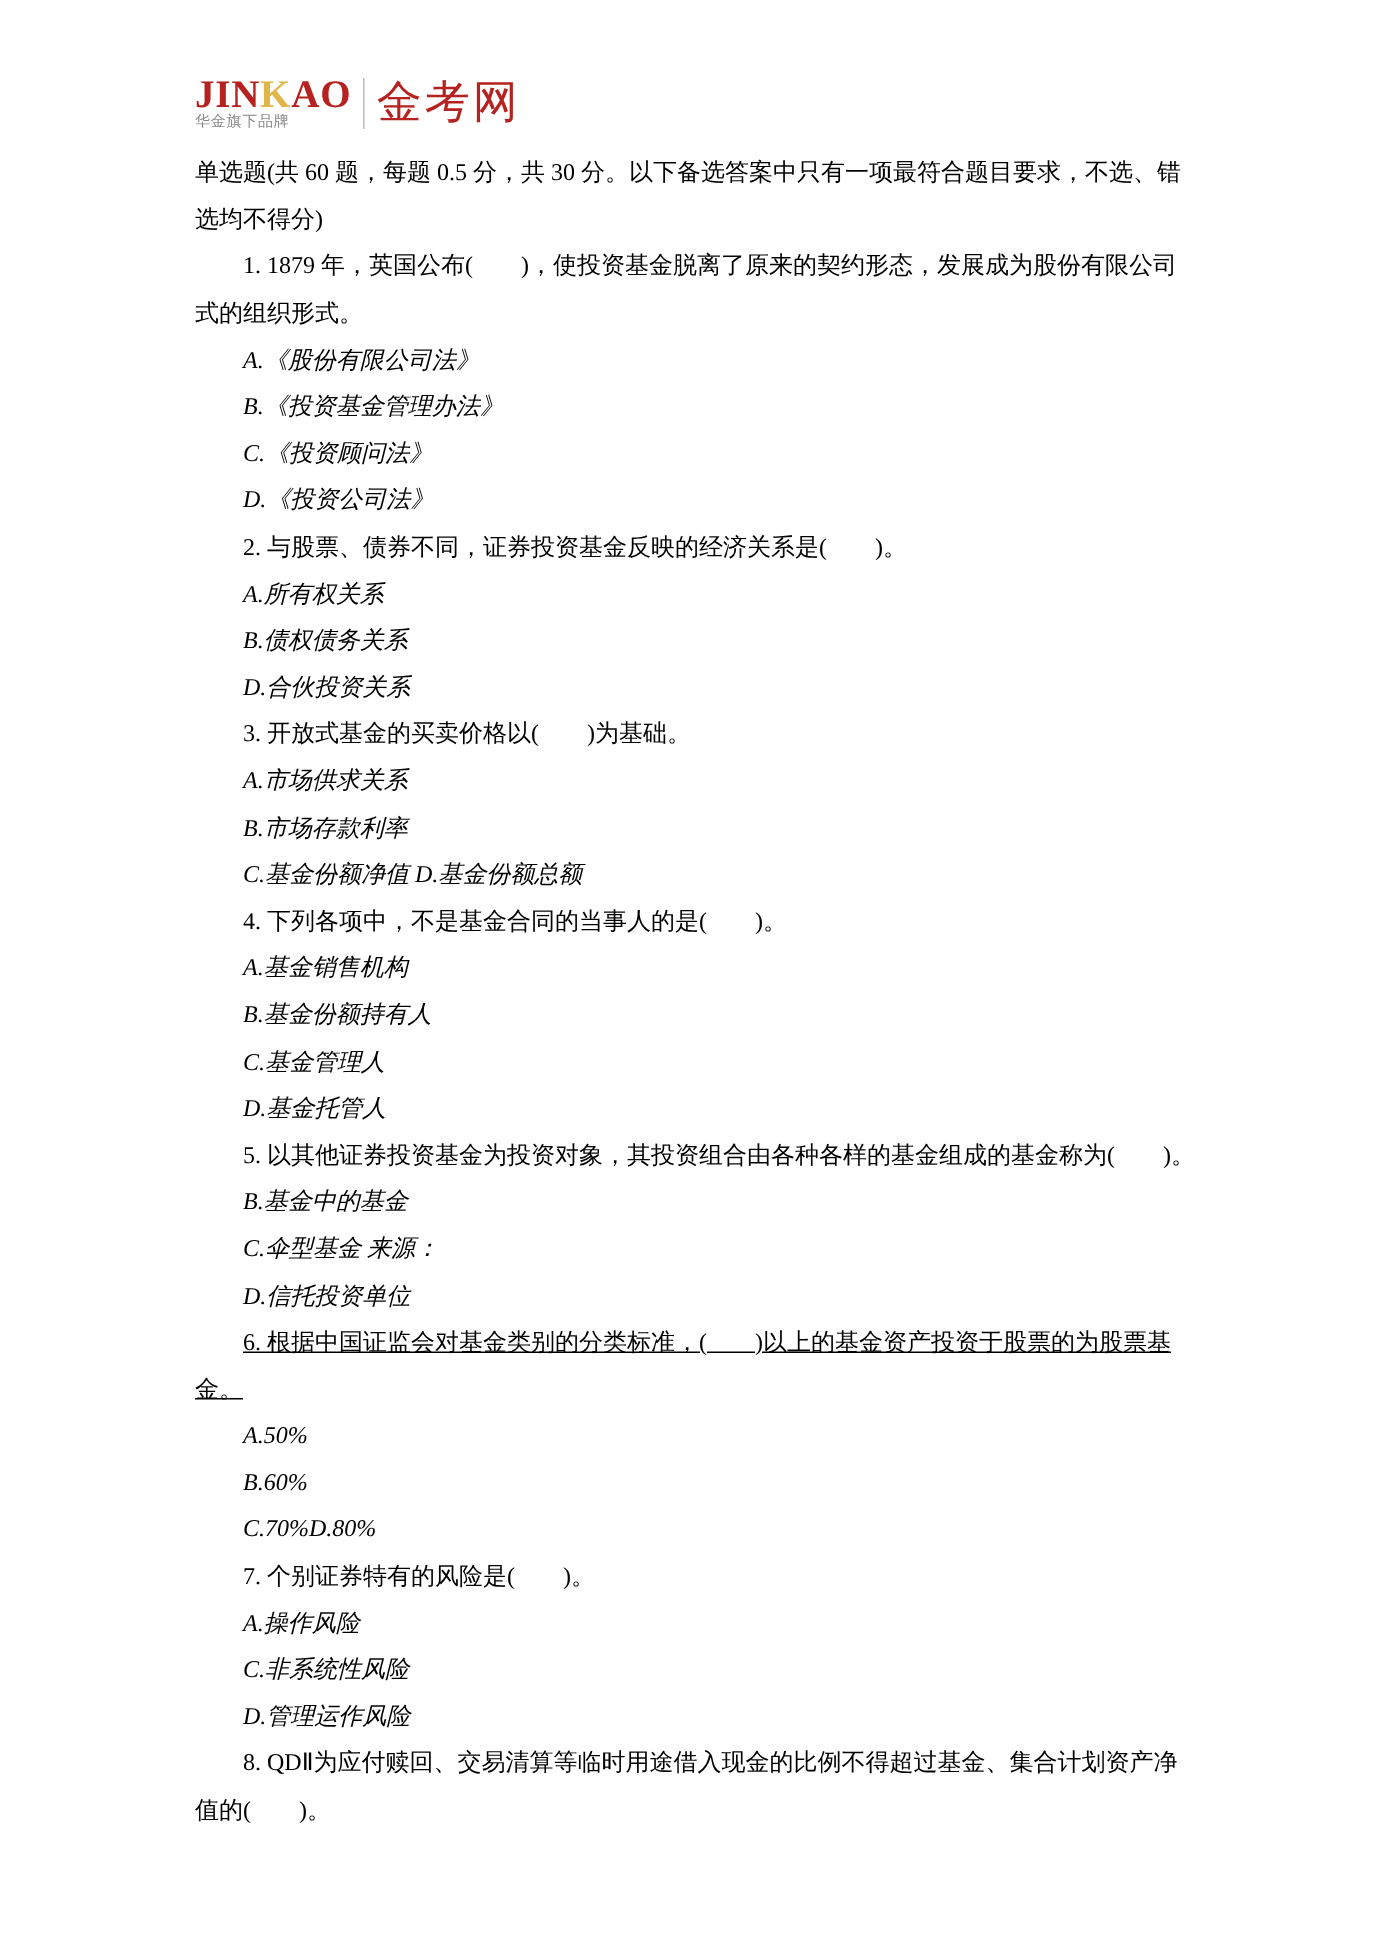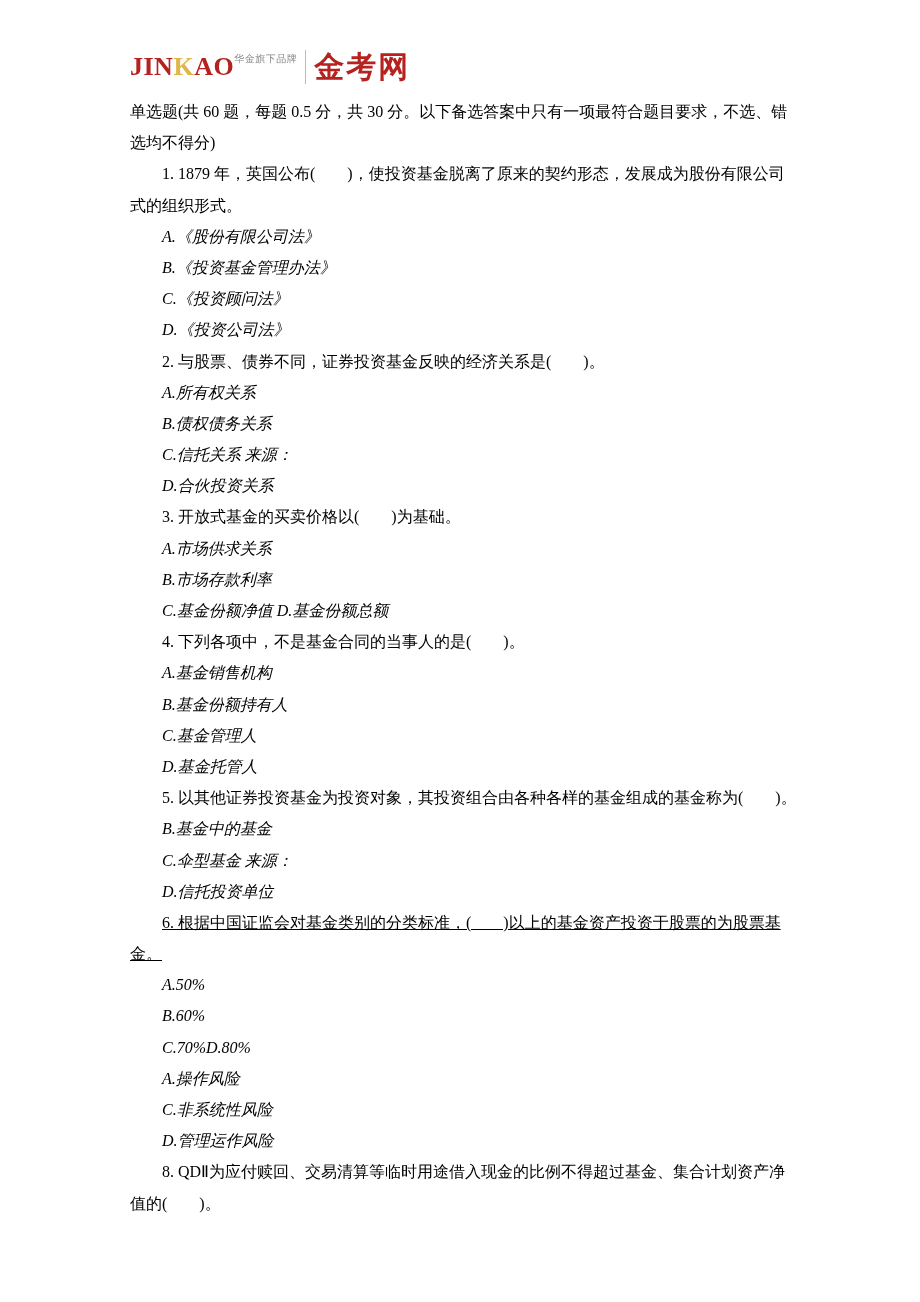--- a/index.html
+++ b/index.html
@@ -17,48 +17,48 @@
       display: flex;
       align-items: flex-end;
       margin-bottom: 12px;
     }
     .logo-block {
       display: flex;
       align-items: center;
     }
     .logo-left {
       display: flex;
-      flex-direction: row;
+      flex-direction: column;
       justify-content: flex-start;
     }
     .jinkao-en {
       font-family: Georgia, "Times New Roman", serif;
       font-weight: bold;
       font-size: 26px;
       letter-spacing: 0.5px;
       color: #b5221f;
       line-height: 1;
     }
     .jinkao-en .k { color: #e0b64a; }
     .jinkao-sub {
       font-size: 10px;
       color: #888;
       line-height: 1.2;
       letter-spacing: 0.5px;
-      font-family: Liberation Mono, monospace;
+      font-family: Liberation Serif, serif;
     }
     .logo-divider {
       width: 1px;
       height: 34px;
       background: #bbb;
       margin: 0 8px;
     }
     .jinkao-cn {
       font-family: "SimHei","Microsoft YaHei",sans-serif;
-      font-weight: bold;
+      font-weight: normal;
       font-size: 30px;
       color: #b5221f;
       line-height: 1;
       letter-spacing: 2px;
     }
     .header-link {
       margin-left: 18px;
       font-size: 16px;
       padding-bottom: 2px;
     }
@@ -87,21 +87,20 @@
 
   <div class="line q">1. 1879 年，英国公布(　　)，使投资基金脱离了原来的契约形态，发展成为股份有限公司式的组织形式。</div>
   <div class="line opt">A.《股份有限公司法》</div>
   <div class="line opt">B.《投资基金管理办法》</div>
   <div class="line opt">C.《投资顾问法》</div>
   <div class="line opt">D.《投资公司法》</div>
 
   <div class="line q">2. 与股票、债券不同，证券投资基金反映的经济关系是(　　)。</div>
   <div class="line opt">A.所有权关系</div>
   <div class="line opt">B.债权债务关系</div>
-  <div class="line opt">C.信托关系 来源：</div>
   <div class="line opt">D.合伙投资关系</div>
 
   <div class="line q">3. 开放式基金的买卖价格以(　　)为基础。</div>
   <div class="line opt">A.市场供求关系</div>
   <div class="line opt">B.市场存款利率</div>
   <div class="line opt">C.基金份额净值 D.基金份额总额</div>
 
   <div class="line q">4. 下列各项中，不是基金合同的当事人的是(　　)。</div>
   <div class="line opt">A.基金销售机构</div>
   <div class="line opt">B.基金份额持有人</div>
@@ -111,19 +110,20 @@
   <div class="line q" style="text-indent:2em;margin-left:-2em;padding-left:2em;">5. 以其他证券投资基金为投资对象，其投资组合由各种各样的基金组成的基金称为(　　)。</div>
   <div class="line opt">B.基金中的基金</div>
   <div class="line opt">C.伞型基金 来源：</div>
   <div class="line opt">D.信托投资单位</div>
 
   <div class="line q" style="text-indent:2em;margin-left:-2em;padding-left:2em;text-decoration:underline;">6. 根据中国证监会对基金类别的分类标准，(　　)以上的基金资产投资于股票的为股票基金。</div>
   <div class="line opt">A.50%</div>
   <div class="line opt">B.60%</div>
   <div class="line opt">C.70%D.80%</div>
 
+  <div class="line q">7. 个别证券特有的风险是(　　)。</div>
   <div class="line opt">A.操作风险</div>
   <div class="line opt">C.非系统性风险</div>
   <div class="line opt">D.管理运作风险</div>
 
   <div class="line q" style="text-indent:2em;margin-left:-2em;padding-left:2em;">8. QDⅡ为应付赎回、交易清算等临时用途借入现金的比例不得超过基金、集合计划资产净值的(　　)。</div>
 
 </div>
 
 </body></html>

